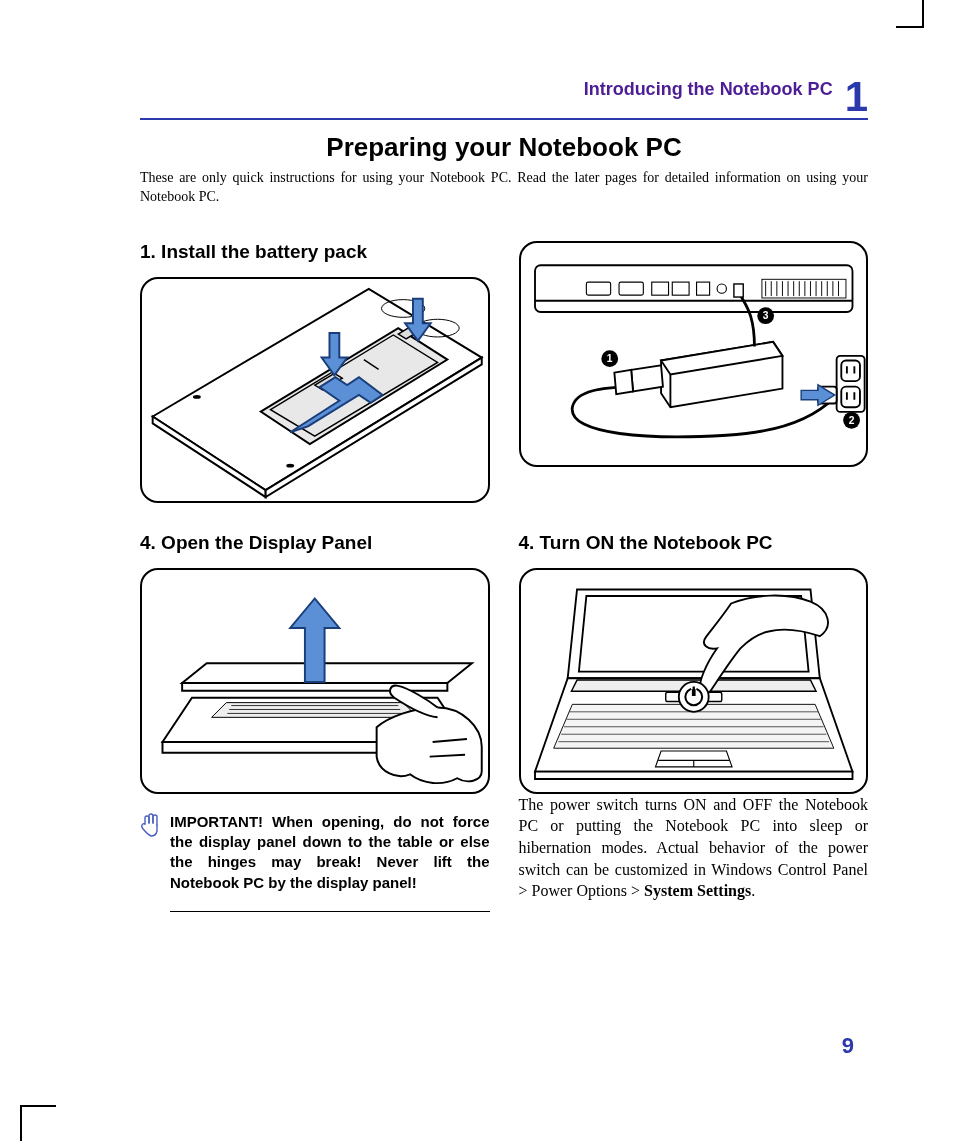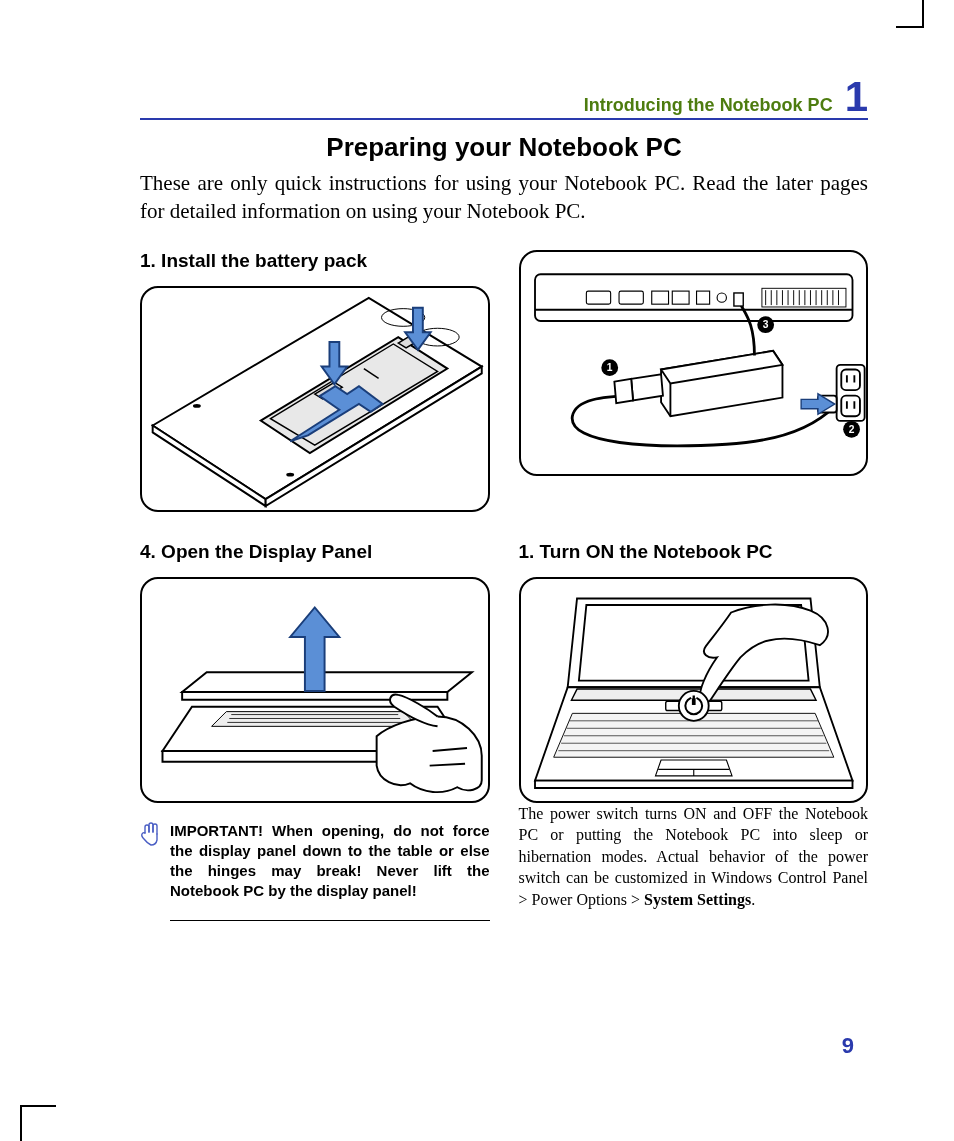--- a/index.html
+++ b/index.html
@@ -48,42 +48,42 @@
     gap: 12px;
     border-bottom: 2px solid #2a3aad;
     padding-bottom: 0;
     margin-bottom: 12px;
     height: 42px;
   }
   .header .chapter-title {
     font-family: Arial, Helvetica, sans-serif;
     font-weight: bold;
     font-size: 18px;
-    color: #4d7c0f;
-    padding-bottom: 2px;
+    color: #4c1d95;
+    padding-bottom: 18px;
     margin-left: 48px;
   }
   .header .chapter-number {
     font-family: Arial, Helvetica, sans-serif;
     font-weight: bold;
     font-size: 42px;
     color: #2a3aad;
     line-height: 1;
   }
   .main-heading {
     font-family: Arial, Helvetica, sans-serif;
     font-weight: bold;
     font-size: 26px;
     margin-bottom: 6px;
     text-align: center;
   }
   .intro {
-    font-size: 21px;
+    font-size: 14px;
     line-height: 1.35;
-    margin-bottom: 24px;
+    margin-bottom: 34px;
     text-align: justify;
   }
   .grid {
     display: grid;
     grid-template-columns: 1fr 1fr;
     column-gap: 28px;
     row-gap: 34px;
     gap: 29px;
   }
   .step-heading {
@@ -334,21 +334,21 @@
               <path d="M13 11 L13 5 Q13 3 15 3 Q17 3 17 5 L17 13"></path>
               <path d="M5 12 Q3 11 2 13 Q1 15 4 18 Q7 22 11 24 Q16 24 17 19 L17 13"></path>
             </g>
           </svg>
         </span>
         <div class="note-text">IMPORTANT!  When opening, do not force the display panel down to the table or else the hinges may break! Never lift the Notebook PC by the display panel!</div>
       </div>
     </div>
 
     <div>
-      <div class="step-heading">1. Turn ON the Notebook PC</div>
+      <div class="step-heading">4. Turn ON the Notebook PC</div>
       <div class="illus">
         <svg viewBox="0 0 370 226">
 
           <g stroke="#000" stroke-width="2" fill="#fff">
             <polygon points="60,15 310,15 320,110 50,110"></polygon>
             <polygon points="70,22 300,22 308,103 62,103" fill="#fff"></polygon>
           </g>
 
           <g stroke="#000" stroke-width="2" fill="#fff">
             <polygon points="50,110 320,110 355,210 15,210"></polygon>

